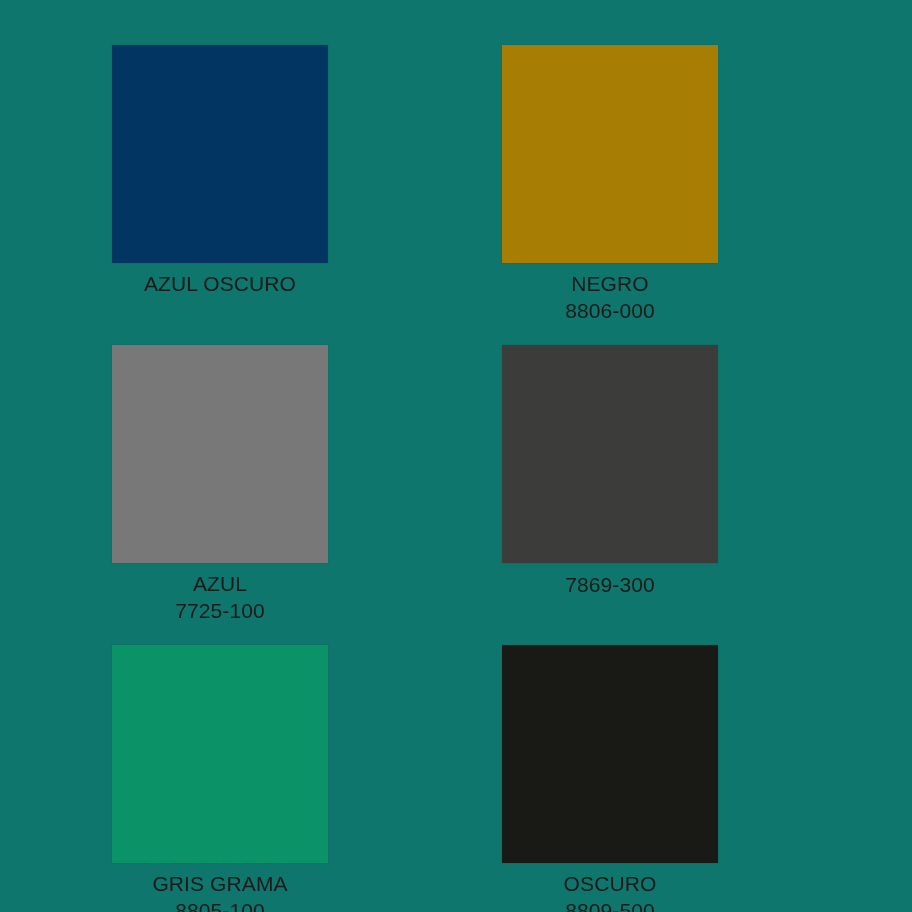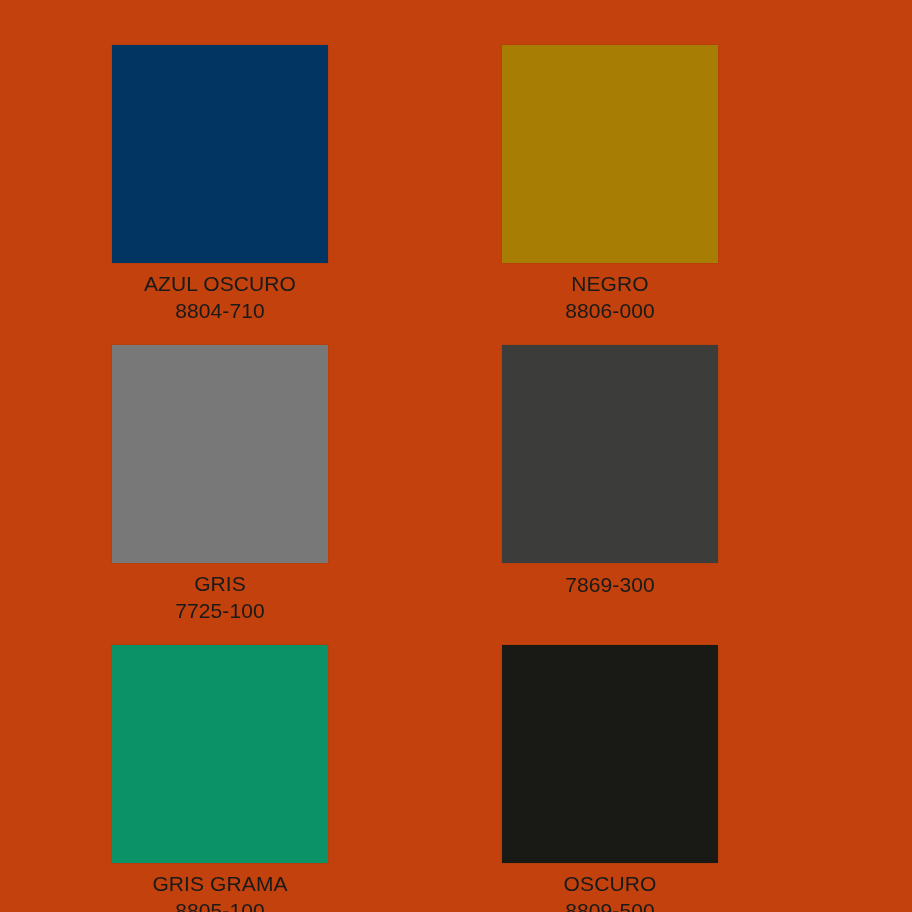--- a/index.html
+++ b/index.html
@@ -70,43 +70,42 @@
     white-space: nowrap;
   }
 
   .swatch-code {
     padding-top: 1px;
   }
 </style>
 </head>
 <body style="background-color: rgb(255, 255, 255);">
 
-<div id="swatch-sheet" style="background-color: #c2410c;">
+<div id="swatch-sheet" style="background-color: #0f766e;">
   <div class="swatch-grid">
 
     <div class="swatch-cell">
       <div class="swatch-chip" style="background-color: rgb(3, 53, 99);"></div>
       <div class="swatch-caption">
         <span class="swatch-name">AZUL OSCURO</span>
-        <span class="swatch-code">8804-710</span>
       </div>
     </div>
 
     <div class="swatch-cell">
       <div class="swatch-chip" style="background-color: rgb(168, 125, 4);"></div>
       <div class="swatch-caption">
         <span class="swatch-name">NEGRO</span>
         <span class="swatch-code">8806-000</span>
       </div>
     </div>
 
     <div class="swatch-cell">
       <div class="swatch-chip" style="background-color: rgb(120, 120, 120);"></div>
       <div class="swatch-caption">
-        <span class="swatch-name">GRIS</span>
+        <span class="swatch-name">AZUL</span>
         <span class="swatch-code">7725-100</span>
       </div>
     </div>
 
     <div class="swatch-cell">
       <div class="swatch-chip" style="background-color: rgb(60, 60, 59);"></div>
       <div class="swatch-caption">
         <span class="swatch-code">7869-300</span>
       </div>
     </div>

